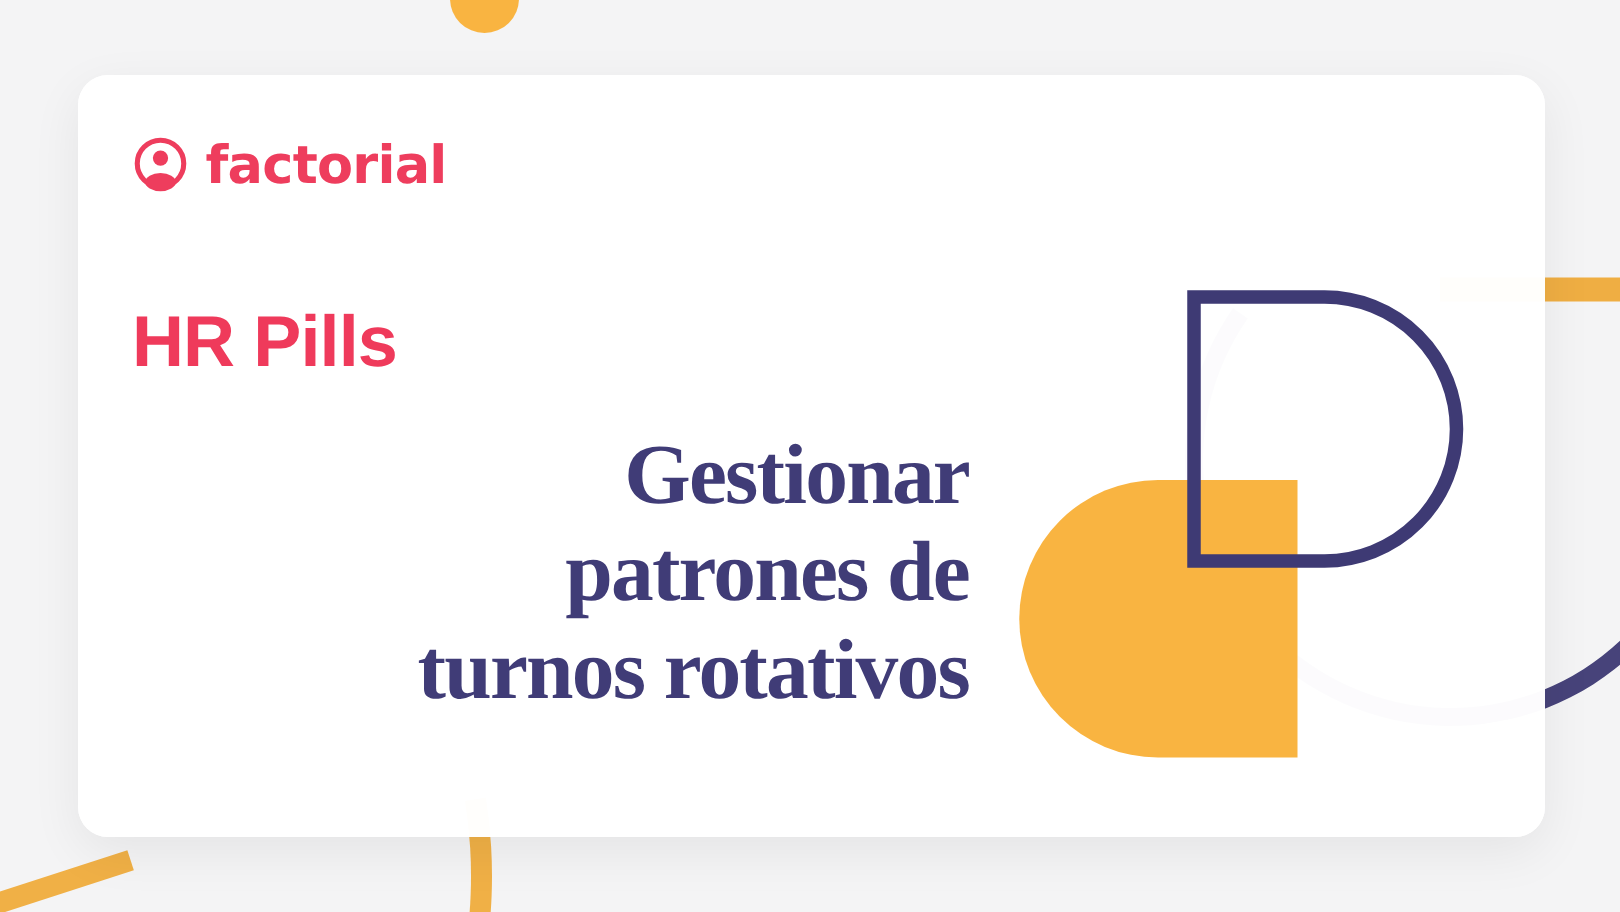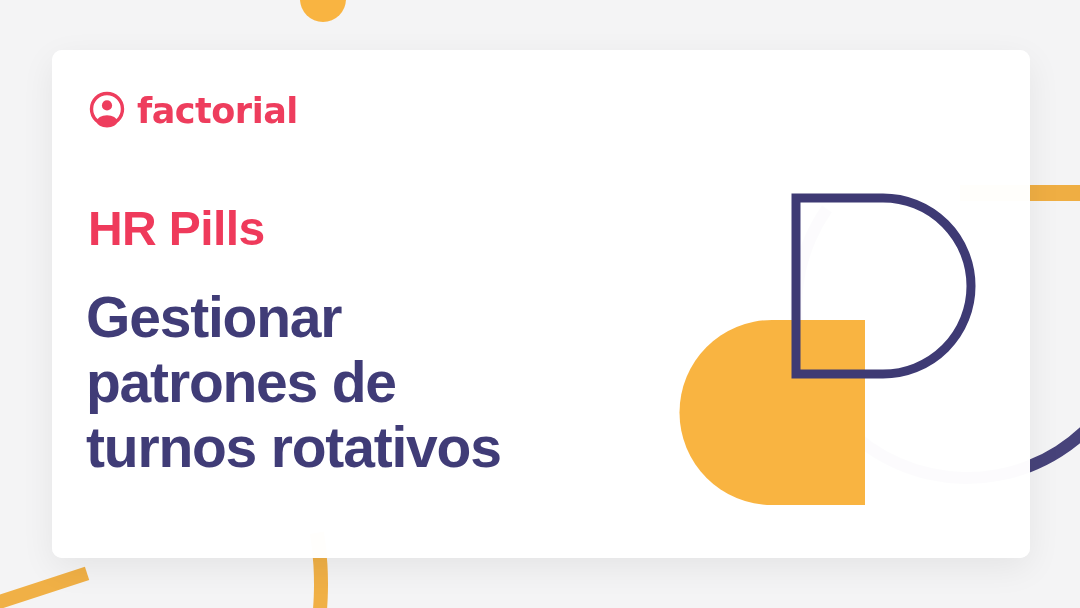--- a/index.html
+++ b/index.html
@@ -98,24 +98,25 @@
     transform: rotate(-18deg);
   }
 
   
   #card {
     position: absolute;
     left: 52px;
     top: 50px;
     width: 978px;
     height: 508px;
-    border-radius: 10px;
+    border-radius: 20px;
     background: rgba(255,255,255,0.90);
     box-shadow: 0 10px 34px rgba(0,0,0,0.065);
     overflow: hidden;
+    text-align: right;
   }
   
   #card-veil {
     position: absolute;
     inset: 0;
     background: rgba(255,255,255,0.80);
     pointer-events: none;
   }
 
   #card-content {
@@ -157,20 +158,21 @@
     position: absolute;
     left: 34px;
     top: 235px;
     width: 560px;
     font-size: 57px;
     font-weight: 700;
     color: #403c77;
     letter-spacing: -1.2px;
     line-height: 1.14;
     white-space: pre-line;
+    font-family: Liberation Serif, serif;
   }
 
   
   #hero-graphic {
     position: absolute;
     left: 560px;
     top: 85px;
     width: 400px;
     height: 400px;
   }

